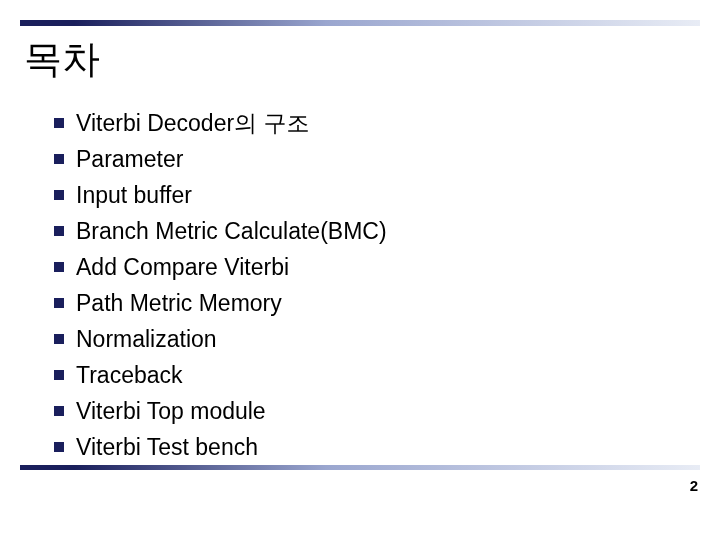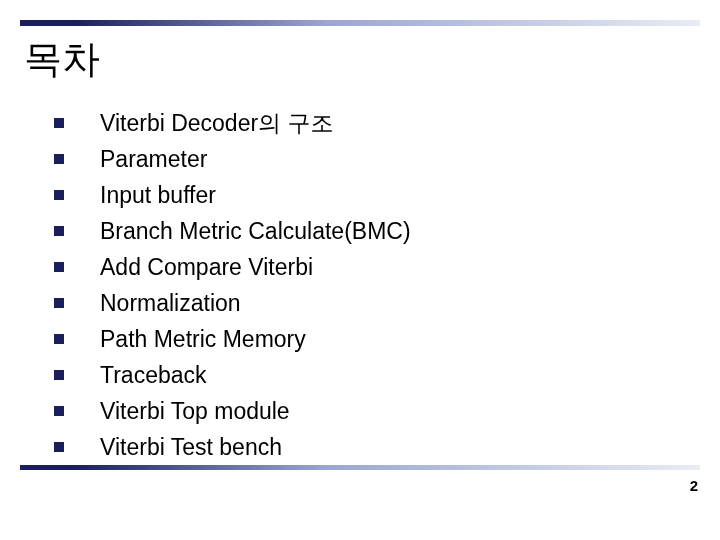--- a/index.html
+++ b/index.html
@@ -37,21 +37,21 @@
   }
   .list {
     position: absolute;
     left: 54px;
     top: 108px;
     right: 60px;
   }
   .item {
     display: flex;
     align-items: center;
-    gap: 36px;
+    gap: 12px;
     line-height: 1.0;
     margin-bottom: 6px;
     height: 30px;
   }
   .bullet {
     width: 10px;
     height: 10px;
     background: #1a1f5c;
     flex: 0 0 auto;
   }
@@ -102,25 +102,25 @@
     <div class="item">
       <div class="bullet"></div>
       <div class="item-text">Branch Metric Calculate(BMC)</div>
     </div>
     <div class="item">
       <div class="bullet"></div>
       <div class="item-text">Add Compare Viterbi</div>
     </div>
     <div class="item">
       <div class="bullet"></div>
-      <div class="item-text">Normalization</div>
+      <div class="item-text">Path Metric Memory</div>
     </div>
     <div class="item">
       <div class="bullet"></div>
-      <div class="item-text">Path Metric Memory</div>
+      <div class="item-text">Normalization</div>
     </div>
     <div class="item">
       <div class="bullet"></div>
       <div class="item-text">Traceback</div>
     </div>
     <div class="item">
       <div class="bullet"></div>
       <div class="item-text">Viterbi Top module</div>
     </div>
     <div class="item">

